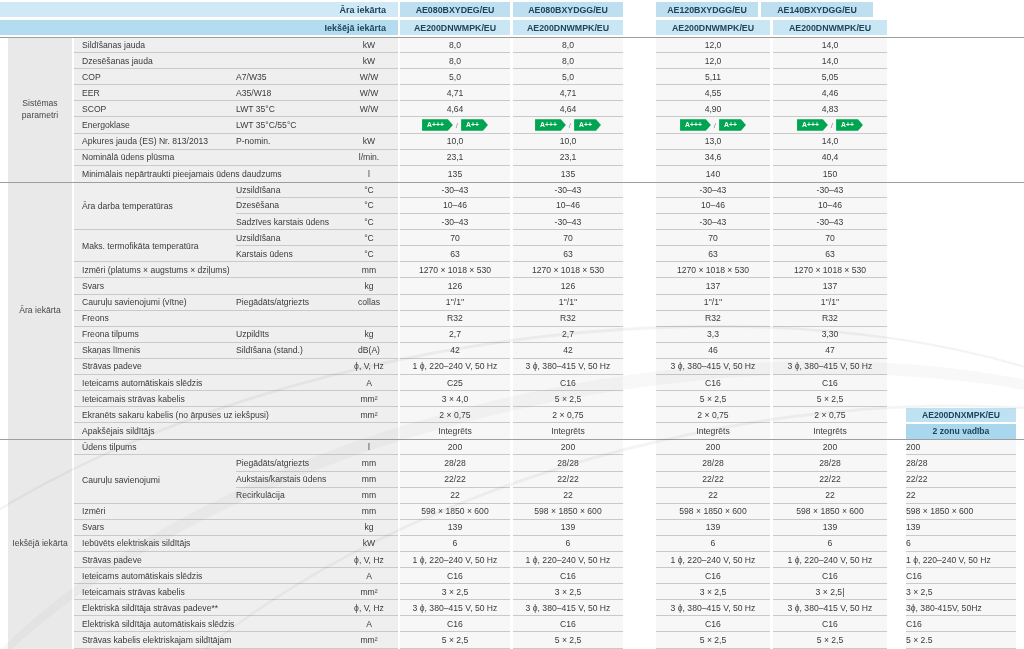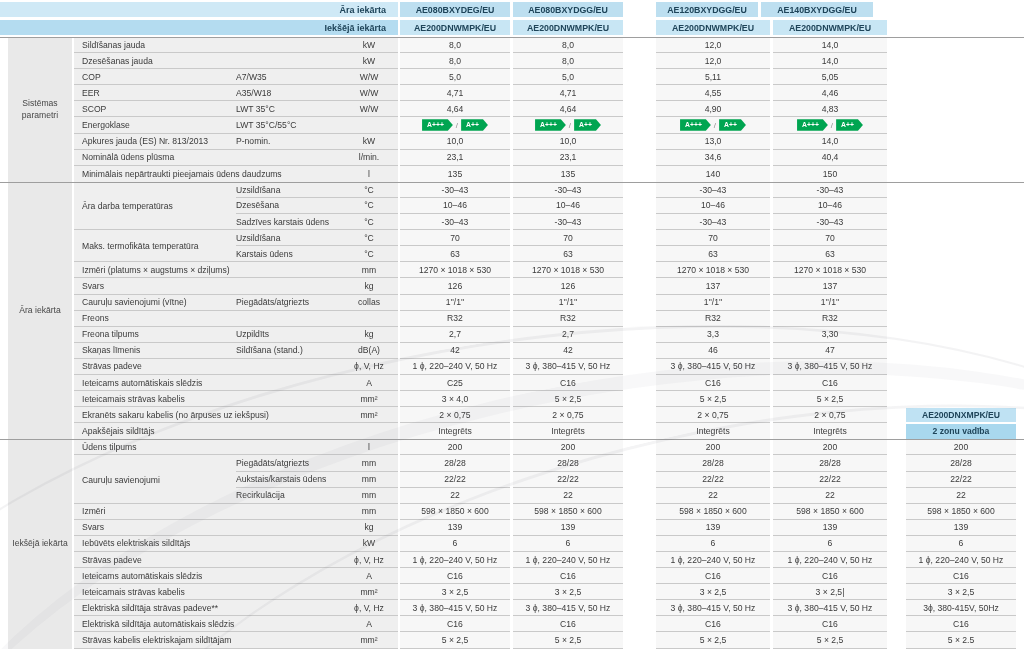--- a/index.html
+++ b/index.html
@@ -34,21 +34,21 @@
         white-space:nowrap;overflow:visible;}
   .bb{border-bottom:1px solid var(--line);}
   .c-group{width:64px;margin-right:2px;background:var(--group-bg);}
   .c-param{width:162px;background:var(--label-bg);padding-left:8px;}
   .c-param.wide{width:266px;}
   .c-param .shift{position:relative;top:8px;}
   .c-sub{width:104px;background:var(--label-bg);}
   .c-unit{width:58px;background:var(--label-bg);justify-content:center;margin-right:2px;text-align:center;}
   .c-data{width:110px;background:var(--data-bg);justify-content:center;text-align:center;}
   .c-data.w34{width:114px;}
-  .c-d5{width:110px;justify-content:center;text-align:center;}
+  .c-d5{width:110px;justify-content:flex-start;text-align:center;}
   .c-d5.val{background:var(--data-bg);}
   .c-d5 .box{width:110px;height:14.5px;display:flex;align-items:center;justify-content:center;
              font-weight:bold;font-size:8.6px;color:var(--head-text);}
   .box.b1{background:var(--box1);}
   .box.b2{background:var(--box2);}
   .gp3{width:3px;}.gp33{width:33px;}.gp19{width:19px;}.gp2{width:2px;}
 
   
   .group-label{position:absolute;left:8px;width:64px;text-align:center;transform:translateY(-50%);
                font-size:8.6px;color:#474747;line-height:1.3;z-index:3;}

